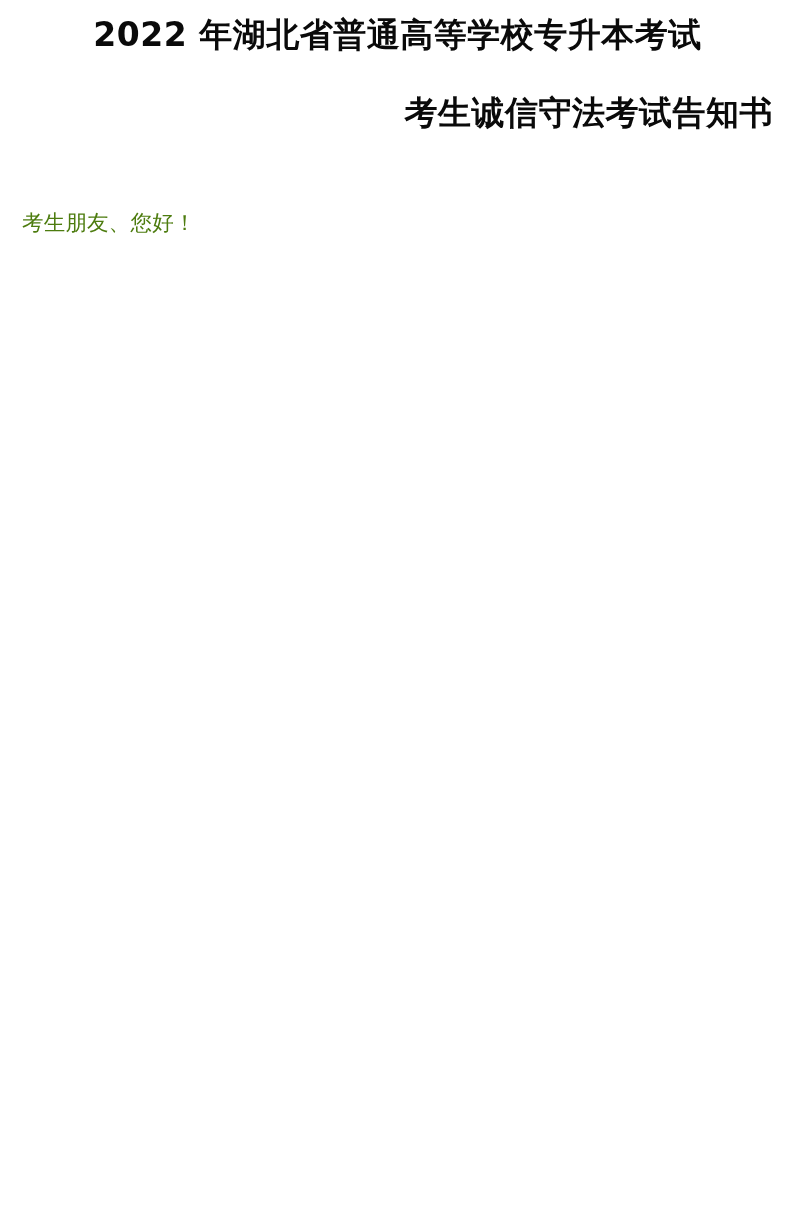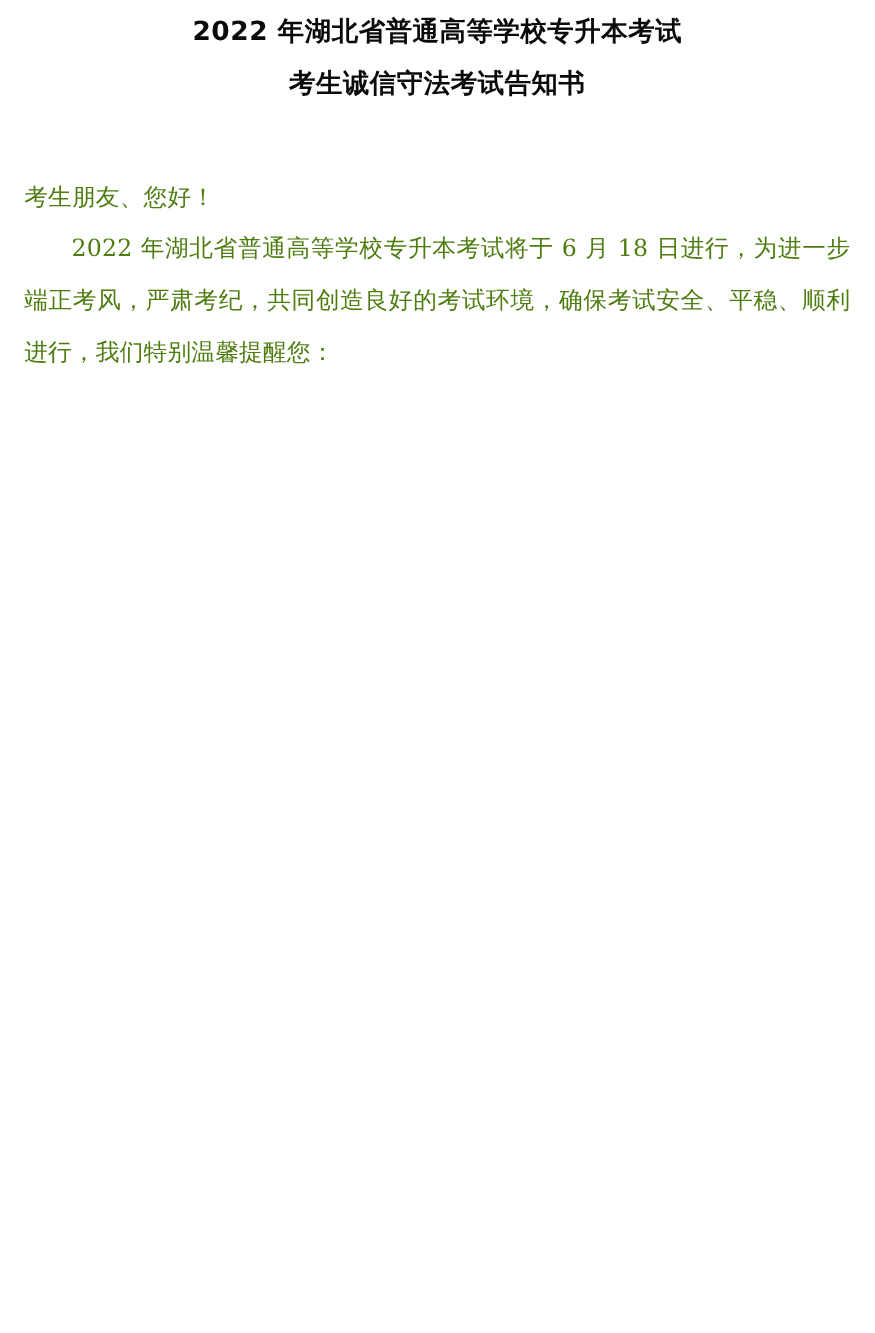--- a/index.html
+++ b/index.html
@@ -21,27 +21,28 @@
     padding: 0 22px;
     position: relative;
   }
   .title-block {
     padding-top: 10px;
     text-align: center;
   }
   .doc-title-line {
     font-family: "DejaVu Sans", "Liberation Sans", sans-serif;
     font-weight: bold;
-    font-size: 24px;
+    font-size: 33px;
     letter-spacing: 0.5px;
     line-height: 1.5;
     color: #0a0a0a;
   }
   .doc-title-line.second {
-    margin-top: 12px;
+    margin-top: 28px;
+    text-align: right;
   }
   .body-block {
     margin-top: 62px;
   }
   .para {
     font-size: 21.5px;
     line-height: 47px;
     text-align: justify;
     text-justify: inter-ideograph;
     letter-spacing: 0.2px;
@@ -65,21 +66,18 @@
     <div class="doc-title-line">2022 年湖北省普通高等学校专升本考试</div>
     <div class="doc-title-line second">考生诚信守法考试告知书</div>
   </div>
 
   <div class="body-block">
 
     <p class="para">
       <span>考生朋友、您好！</span>
     </p>
 
-    <p class="para indent">
-      <span>2022 年湖北省普通高等学校专升本考试将于 6 月 18 日进行，为进一步端正考风，严肃考纪，共同创造良好的考试环境，确保考试安全、平稳、顺利进行，我们特别温馨提醒您：</span>
-    </p>
 
 
 
 
   </div>
 </div>
 
 </body></html>

